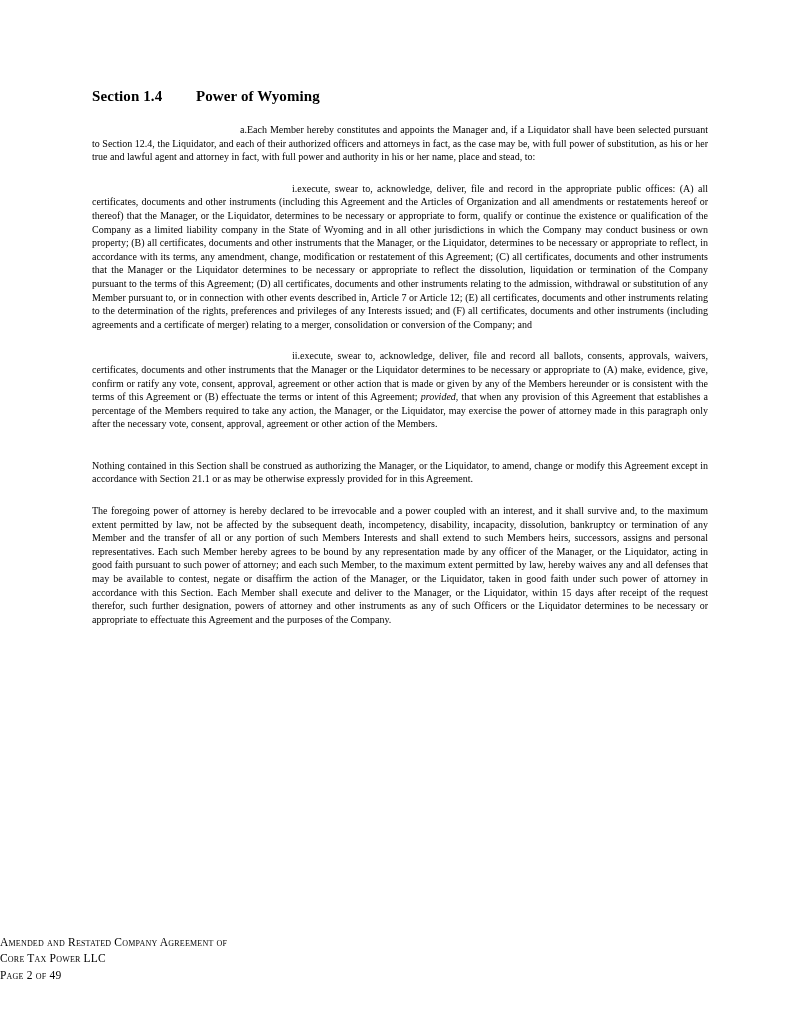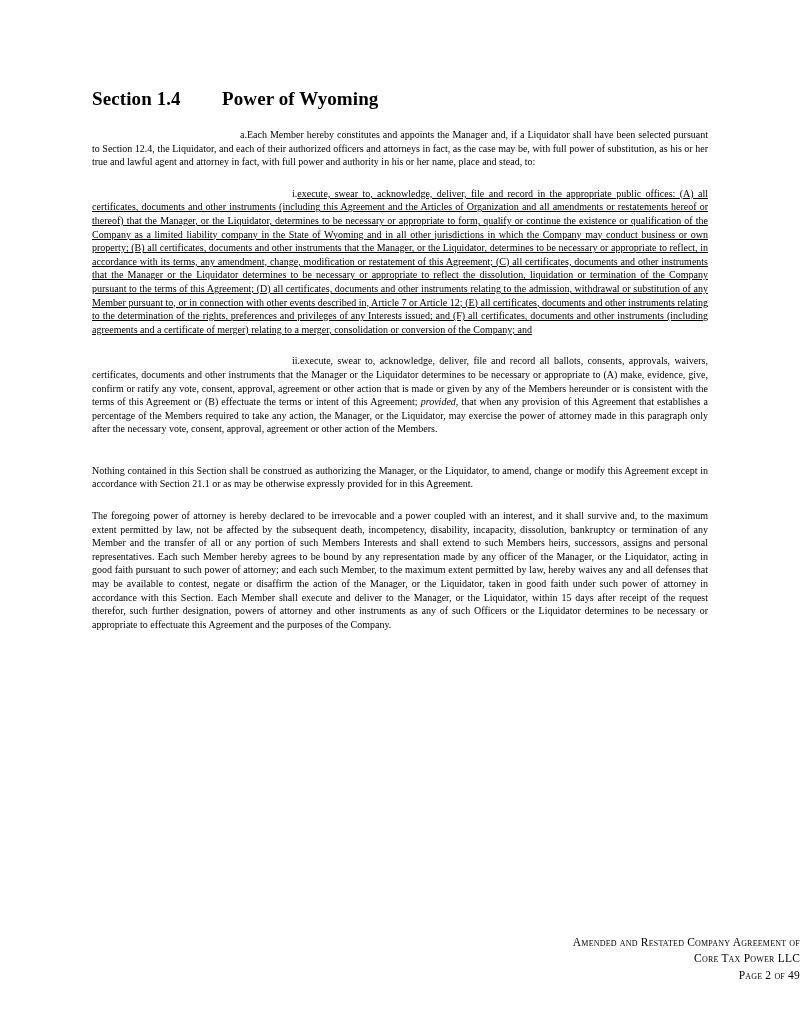--- a/index.html
+++ b/index.html
@@ -17,44 +17,42 @@
     position: relative;
     width: 800px;
     height: 1035px;
     box-sizing: border-box;
     padding: 88px 92px 0 92px;
   }
   .section-heading {
     display: flex;
     align-items: flex-start;
     font-weight: bold;
-    font-size: 19px;
+    font-size: 15px;
     margin: 0 0 18px 0;
     letter-spacing: 0.1px;
-    gap: 26px;
   }
   .section-heading .sec-num {
     width: 104px;
     flex: 0 0 104px;
   }
   p {
     margin: 0 0 0 0;
     font-size: 10px;
     line-height: 1.36;
     text-align: justify;
     text-justify: inter-word;
   }
   .para-a {
     text-indent: 74px;
     margin-bottom: 18px;
   }
   .para-i {
     text-indent: 100px;
     margin-bottom: 18px;
-    text-decoration: underline;
   }
   .para-ii {
     text-indent: 100px;
     margin-bottom: 28px;
   }
   .para-plain {
     margin-bottom: 18px;
   }
   .marker {
     display: inline-block;
@@ -65,21 +63,21 @@
     min-width: 62px;
   }
   em {
     font-style: italic;
   }
   .footer {
     position: absolute;
     left: 0;
     right: 0;
     bottom: 52px;
-    text-align: right;
+    text-align: left;
     font-variant: small-caps;
     font-size: 11.5px;
     line-height: 1.42;
     color: #000;
   }
   .footer div {
     letter-spacing: 0.2px;
   }
 </style>
 </head>

